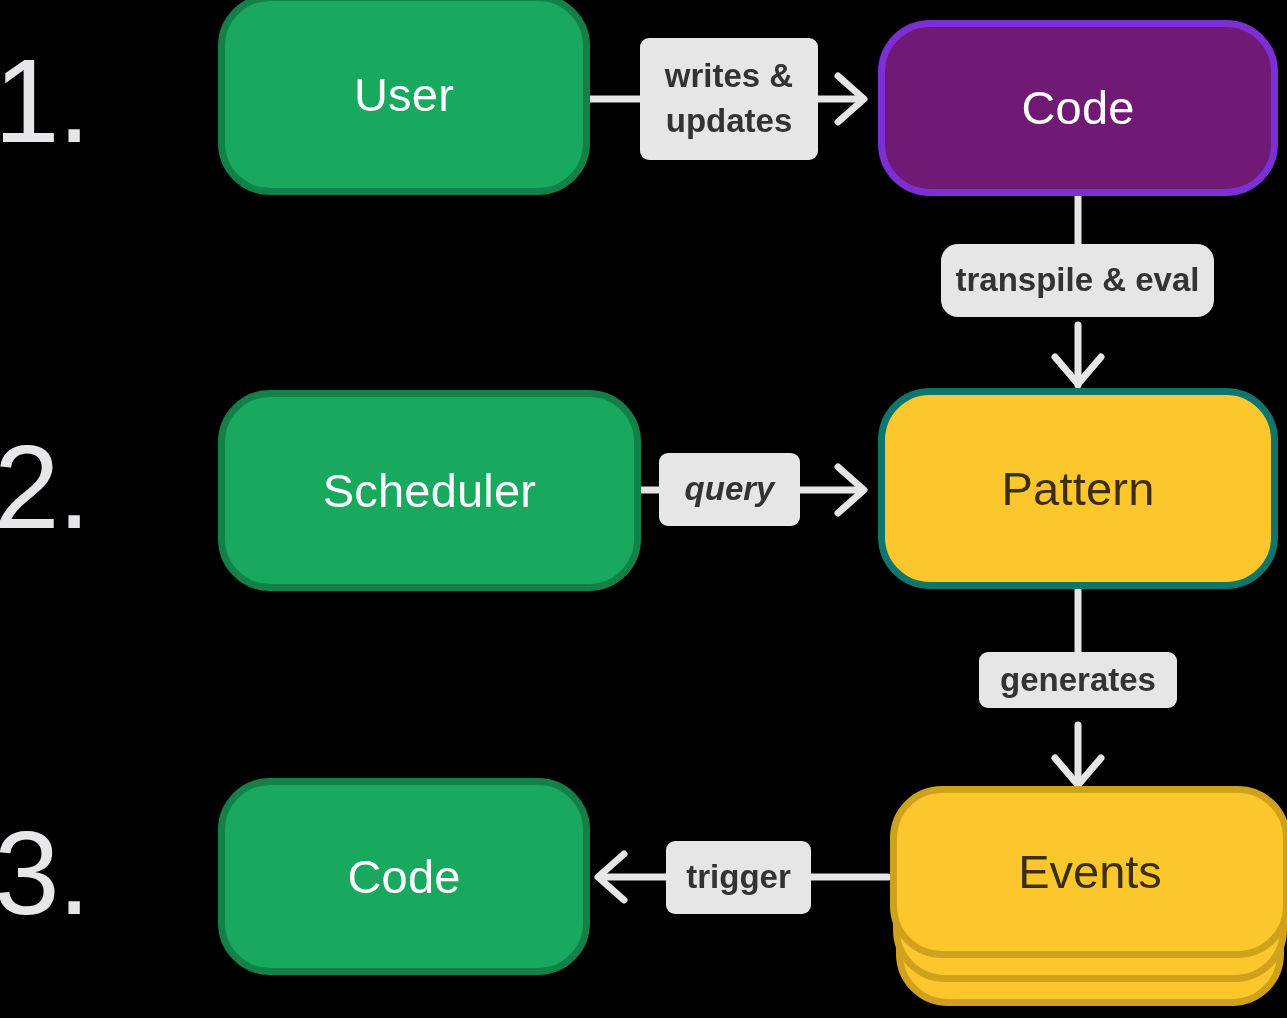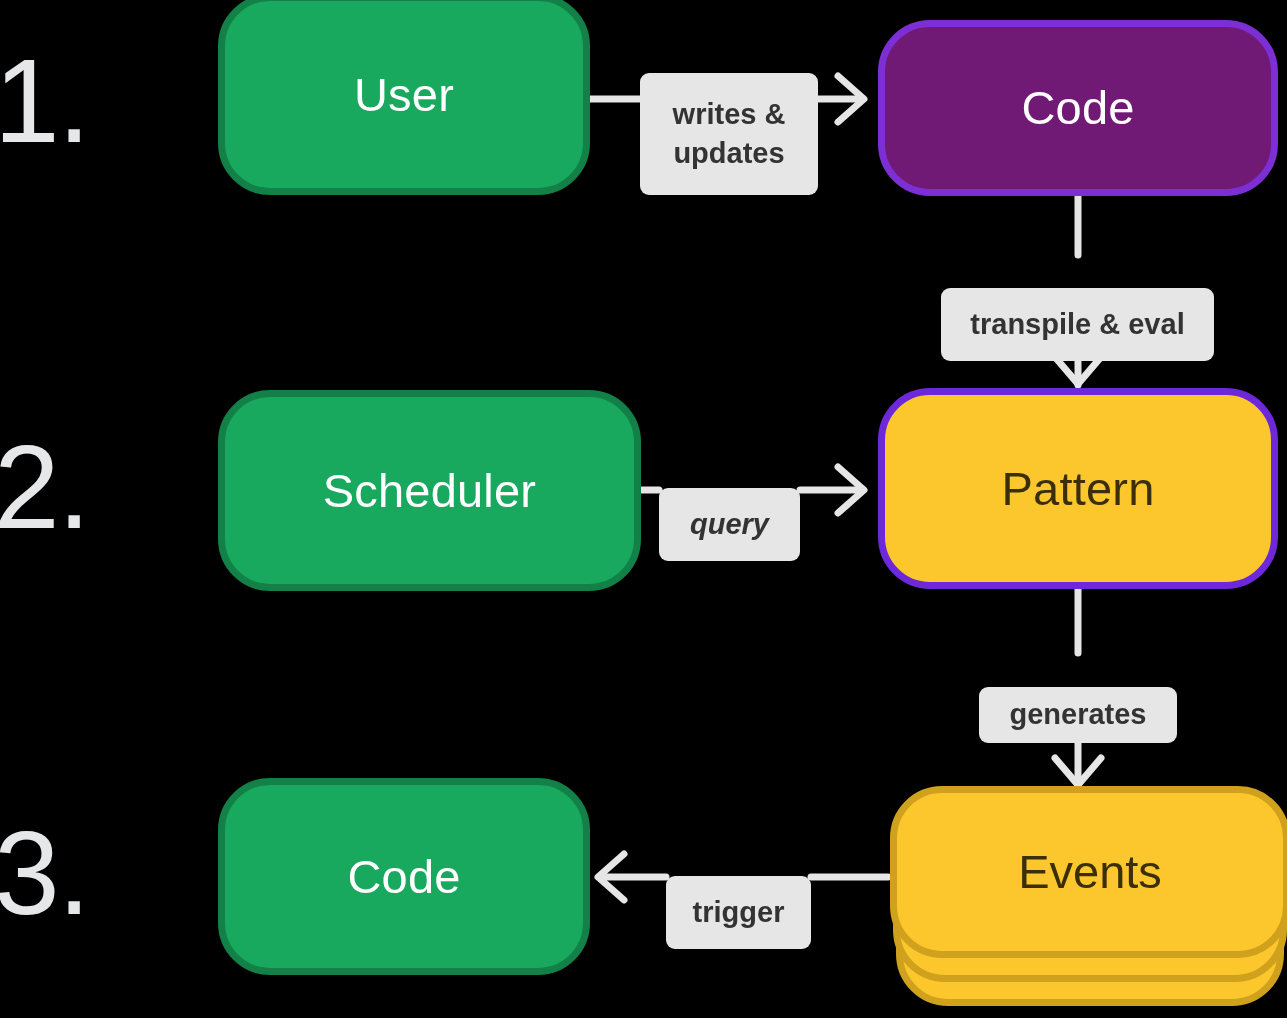--- a/index.html
+++ b/index.html
@@ -56,21 +56,21 @@
   }
 
   .node-purple {
     background: #701a75;
     border: 7px solid #7c2fd4;
     color: #ffffff;
   }
 
   .node-yellow {
     background: #fbc72d;
-    border: 7px solid #6d28d9;
+    border: 7px solid #0f766e;
     color: #3a2f09;
   }
 
   
   .node-stack {
     position: absolute;
   }
   .node-stack .card {
     position: absolute;
     box-sizing: border-box;
@@ -89,30 +89,29 @@
     line-height: 1.1;
   }
 
   
   .edge-label {
     position: absolute;
     box-sizing: border-box;
     background: #e6e6e6;
     color: #333333;
     border-radius: 9px;
-    font-size: 29px;
+    font-size: 33px;
     font-weight: bold;
     line-height: 1.35;
     display: flex;
     align-items: center;
     justify-content: center;
     text-align: center;
     padding: 10px 14px;
     white-space: pre-line;
-    margin-top: 35px;
   }
 
   
   #wires {
     position: absolute;
     left: 0;
     top: 0;
     width: 1287px;
     height: 1018px;
     pointer-events: none;
@@ -157,21 +156,21 @@
   <div class="step-number" style="left:-6px; top:428px;">2.</div>
   <div class="step-number" style="left:-6px; top:814px;">3.</div>
 
   <div class="node node-green" style="left:218px; top:-6px; width:372px; height:201px;">User</div>
 
   <div class="edge-label" style="left:640px; top:38px; width:178px; height:122px;">writes &amp;
 updates</div>
 
   <div class="node node-purple" style="left:878px; top:20px; width:400px; height:176px;">Code</div>
 
-  <div class="edge-label" style="left:941px; top:253px; width:273px; height:73px;">transpile &amp; eval</div>
+  <div class="edge-label" style="left:941px; top:244px; width:273px; height:73px;border-radius:17px;">transpile &amp; eval</div>
 
   <div class="node node-green" style="left:218px; top:390px; width:423px; height:201px;">Scheduler</div>
 
   <div class="edge-label" style="left:659px; top:453px; width:141px; height:73px;font-style:italic;">query</div>
 
   <div class="node node-yellow" style="left:878px; top:388px; width:400px; height:201px;">Pattern</div>
 
   <div class="edge-label" style="left:979px; top:652px; width:198px; height:56px;">generates</div>
 
   <div class="node node-green" style="left:218px; top:778px; width:372px; height:197px;">Code</div>

